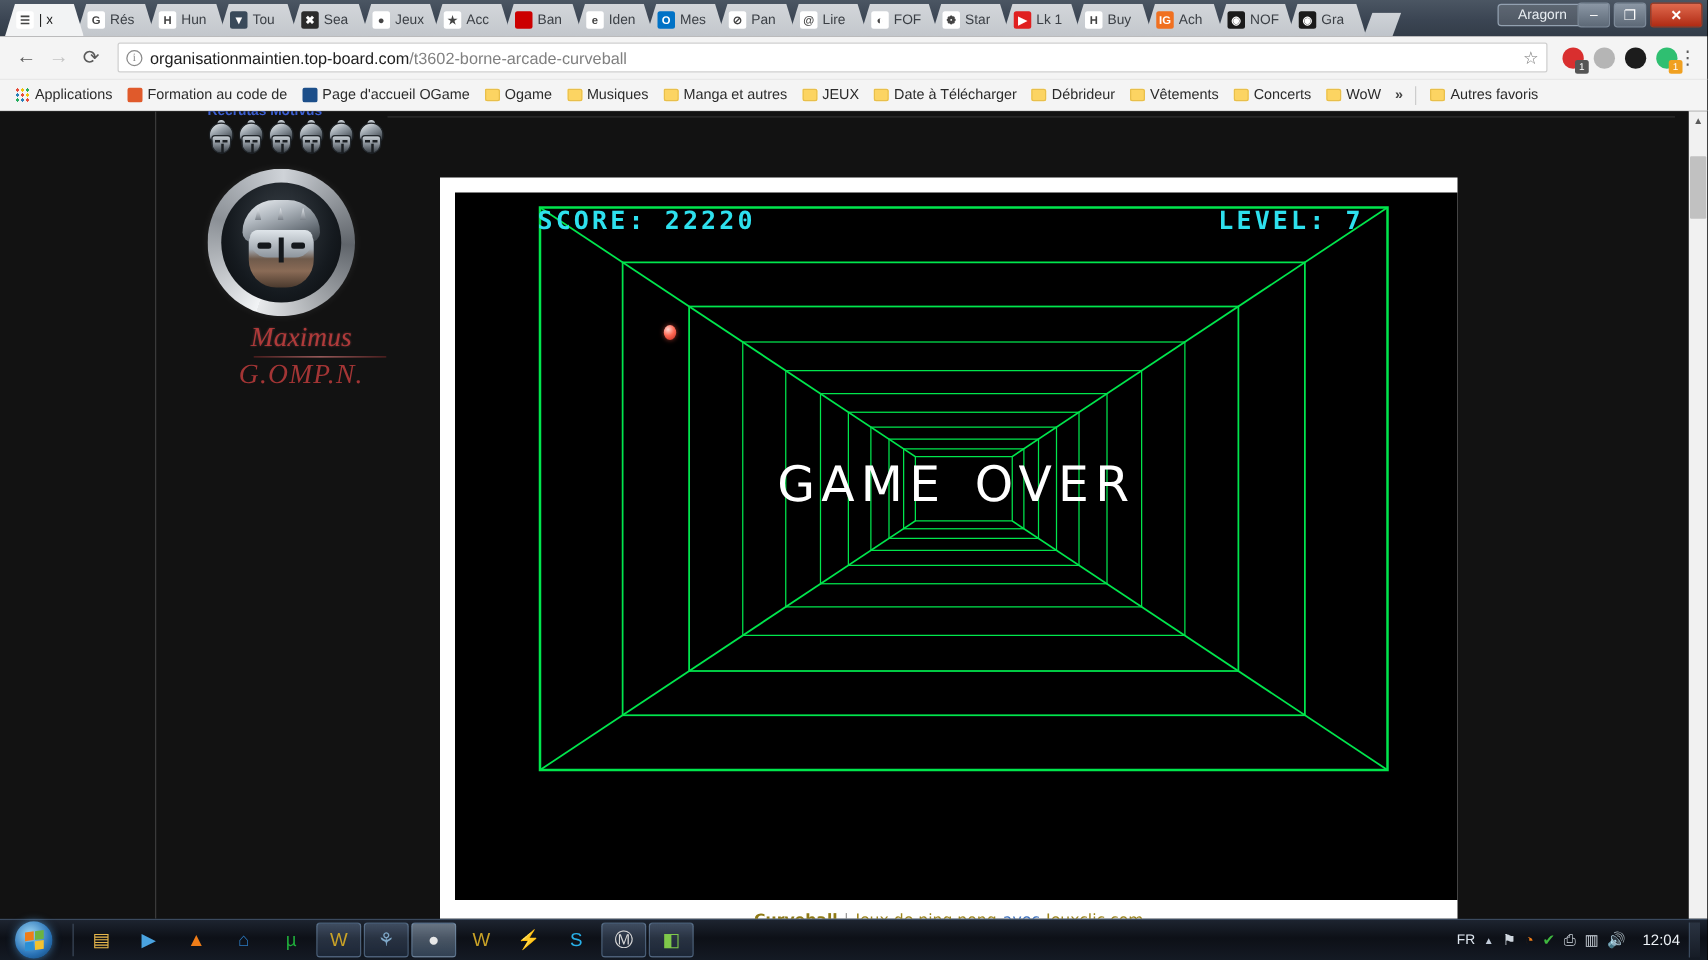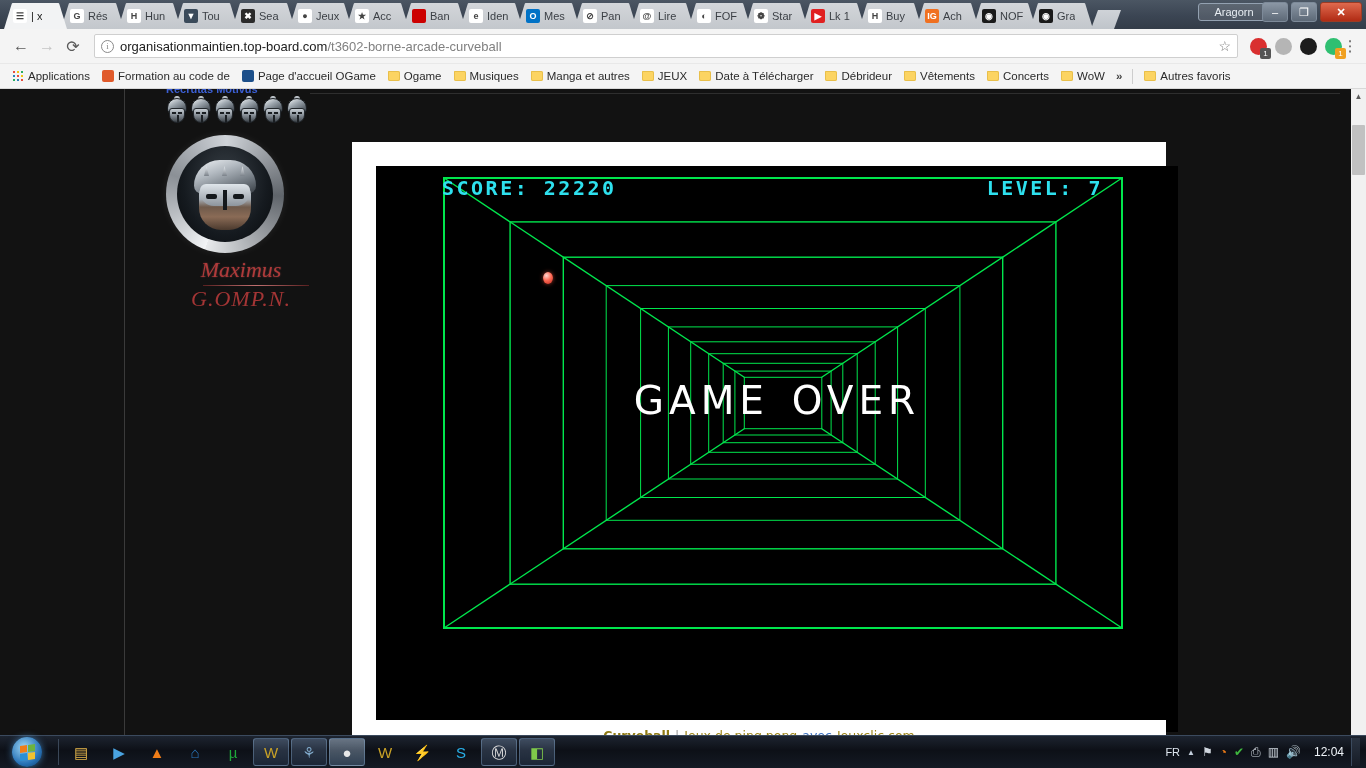--- a/index.html
+++ b/index.html
@@ -190,21 +190,21 @@
   .urank {
     width: 150px; text-align: center; font-family: "Liberation Serif", serif;
     font-style: italic; font-size: 22px; color: #a33535; letter-spacing: 1px;
   }
   .ustats { margin-top: 12px; font-size: 10.5px; line-height: 12.5px; color: #2a62d8;
             font-family: "DejaVu Sans Mono", monospace; }
 
   
   .game-outer {
     position: absolute; left: 352px; top: 53px; width: 814px; height: 578px;
-    background: #fff; padding: 24px;
+    background: #fff; padding: 12px;
   }
   .game-canvas { position: relative; width: 802px; height: 566px; background: #000; overflow: hidden; }
   .credits {
     position: absolute; left: 352px; top: 631px; width: 814px; height: 30px;
     background: #fff; display: flex; align-items: center; justify-content: center;
     font-size: 12.5px; color: #4a4a4a; gap: 5px;
     font-family: "DejaVu Sans", sans-serif;
   }
   .credits a { color: #9c8418; text-decoration: underline; }
   .credits a.bold { font-weight: bold; color: #8f7a14; }

